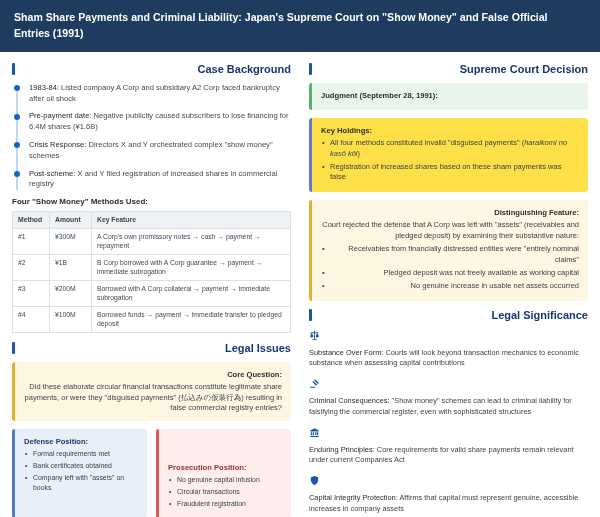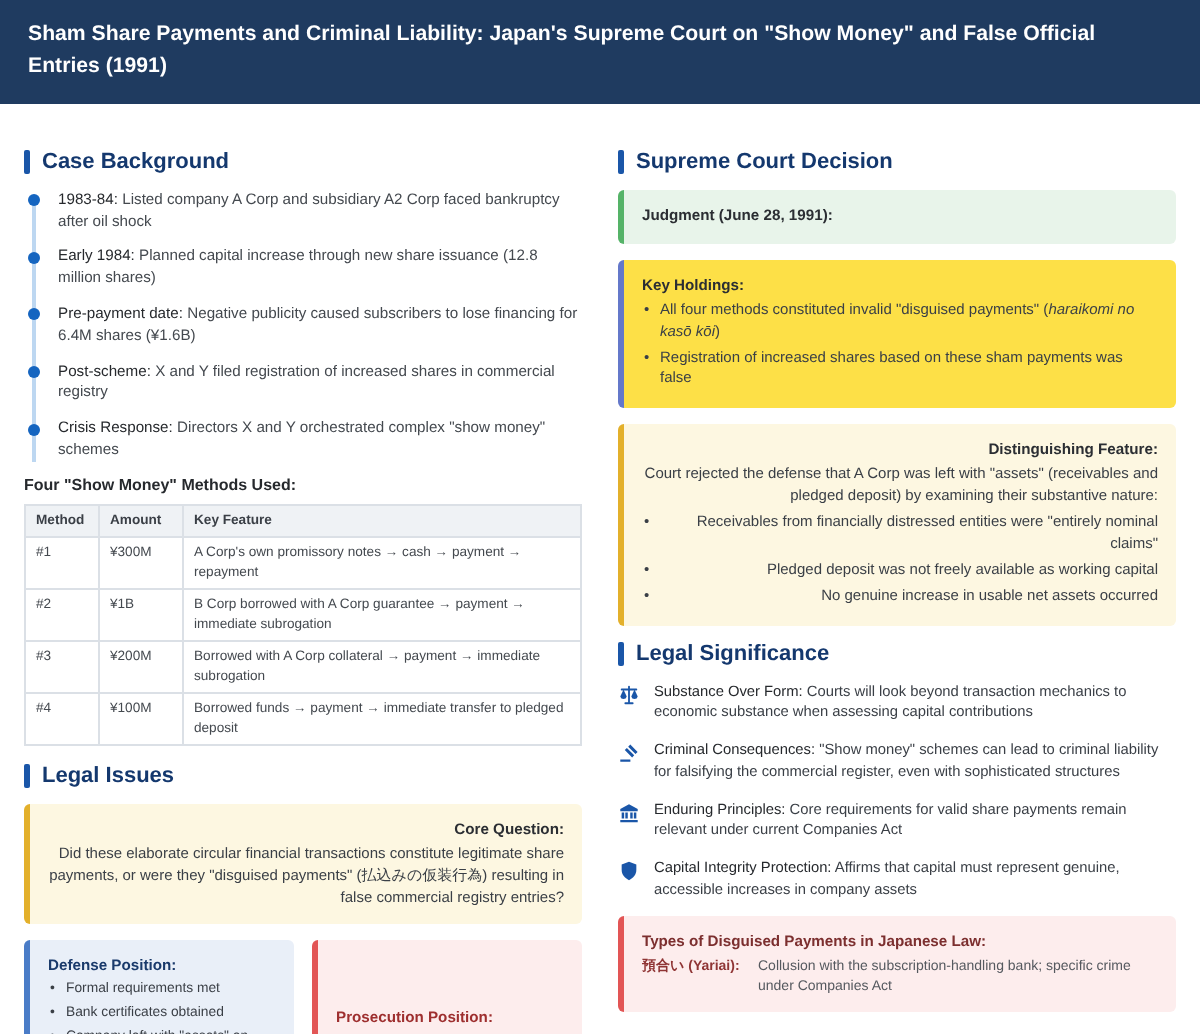--- a/index.html
+++ b/index.html
@@ -1,28 +1,28 @@
 <!DOCTYPE html>
 <html><head>
 <meta charset="utf-8">
 <style>
   * { margin:0; padding:0; box-sizing:border-box; }
   html,body { width:600px; }
   body { font-family:"Liberation Sans","DejaVu Sans",sans-serif; background:#fff; color:#3a3f46; }
-  .page { width:600px; height:517px; overflow:hidden; background:#fff; display:flex; flex-direction:column;gap:12px; }
+  .page { width:600px; height:517px; overflow:hidden; background:#fff; display:flex; flex-direction:column; }
 
   
   .hdr { background:#1f3b60; color:#fff; padding:9px 14px 10px; font-size:10.6px; font-weight:bold; line-height:1.55; }
 
   
   .cols { flex:1; display:flex; gap:18px; padding:6px 12px 0; }
   .col { flex:1; min-width:0; }
 
   
-  .sec { display:flex; align-items:center; margin:5px 0 8px; }
+  .sec { display:flex; align-items:center; margin:5px 0 8px;justify-content:space-between; }
   .sec .bar { width:3px; height:12px; background:#1a56a8; margin-right:6px; border-radius:1px; }
   .sec .t { font-size:11px; font-weight:bold; color:#14386e; }
 
   
   .timeline { position:relative; padding-left:17px; margin:2px 0 6px; }
   .timeline .tline { position:absolute; left:4px; top:5px; bottom:0px; width:2px; background:#bdd7f1; }
   .tl-item { position:relative; font-size:7.6px; line-height:1.42; margin-bottom:7px; color:#44494f; }
   .tl-item .dot { position:absolute; left:-15px; top:2.5px; width:6px; height:6px; border-radius:50%; background:#1565c0; }
   .b { font-weight:normal; color:#26292d; }
 
@@ -46,21 +46,21 @@
   ul.dots li { position:relative; padding-left:9px; margin-bottom:2px; }
   ul.dots li::before { content:"•"; position:absolute; left:1px; top:0; }
 
   
   .pair { display:flex; gap:9px; }
   .pair .box { flex:1; margin-bottom:0; font-size:6.9px; }
   .lbl-navy { color:#1a3a6b !important; }
   .lbl-red  { color:#9e2f2f !important;margin-top:26px; }
 
   
-  .sig-item { display:flex; gap:7px; margin-bottom:8px; font-size:7.4px; line-height:1.45; }
+  .sig-item { display:flex; gap:7px; margin-bottom:8px; font-size:7.4px; line-height:1.45;flex-direction:column; }
   .sig-item .ico { flex:0 0 11px; width:11px; height:11px; margin-top:1px; }
   .sig-item svg { width:11px; height:11px; display:block; }
 
   
   .type-row { display:flex; gap:6px; margin-top:3px; }
   .type-term { flex:0 0 52px; font-weight:bold; color:#8f3434; font-size:7px; line-height:1.4; }
   .type-text { flex:1; font-size:7px; line-height:1.4; color:#55595f; }
   .types .lbl { color:#7c2f2f; }
 </style>
 </head>
@@ -80,33 +80,29 @@
       </div>
 
       <div class="timeline">
         <span class="tline"></span>
         <div class="tl-item">
           <span class="dot"></span>
           <span class="b">1983-84:</span> <span>Listed company A Corp and subsidiary A2 Corp faced bankruptcy after oil shock</span>
         </div>
         <div class="tl-item">
           <span class="dot"></span>
-          <span class="b">Early 1984:</span> <span>Planned capital increase through new share issuance (12.8 million shares)</span>
-        </div>
-        <div class="tl-item">
-          <span class="dot"></span>
           <span class="b">Pre-payment date:</span> <span>Negative publicity caused subscribers to lose financing for 6.4M shares (¥1.6B)</span>
         </div>
         <div class="tl-item">
           <span class="dot"></span>
+          <span class="b">Crisis Response:</span> <span>Directors X and Y orchestrated complex "show money" schemes</span>
+        </div>
+        <div class="tl-item">
+          <span class="dot"></span>
           <span class="b">Post-scheme:</span> <span>X and Y filed registration of increased shares in commercial registry</span>
-        </div>
-        <div class="tl-item">
-          <span class="dot"></span>
-          <span class="b">Crisis Response:</span> <span>Directors X and Y orchestrated complex "show money" schemes</span>
         </div>
       </div>
 
       <div class="tbl-title">Four "Show Money" Methods Used:</div>
 
       <table>
         <thead>
           <tr>
             <th class="c-method">Method</th>
             <th class="c-amount">Amount</th>
@@ -169,21 +165,21 @@
     </div>
 
     <div class="col">
 
       <div class="sec">
         <span class="bar"></span>
         <span class="t">Supreme Court Decision</span>
       </div>
 
       <div class="box box-green">
-        <div class="lbl">Judgment (June 28, 1991):</div>
+        <div class="lbl">Judgment (September 28, 1991):</div>
       </div>
 
       <div class="box box-blue">
         <div class="lbl">Key Holdings:</div>
         <ul class="dots">
           <li><span>All four methods constituted invalid "disguised payments" (</span><i>haraikomi no kasō kōi</i><span>)</span></li>
           <li>Registration of increased shares based on these sham payments was false</li>
         </ul>
       </div>
 

